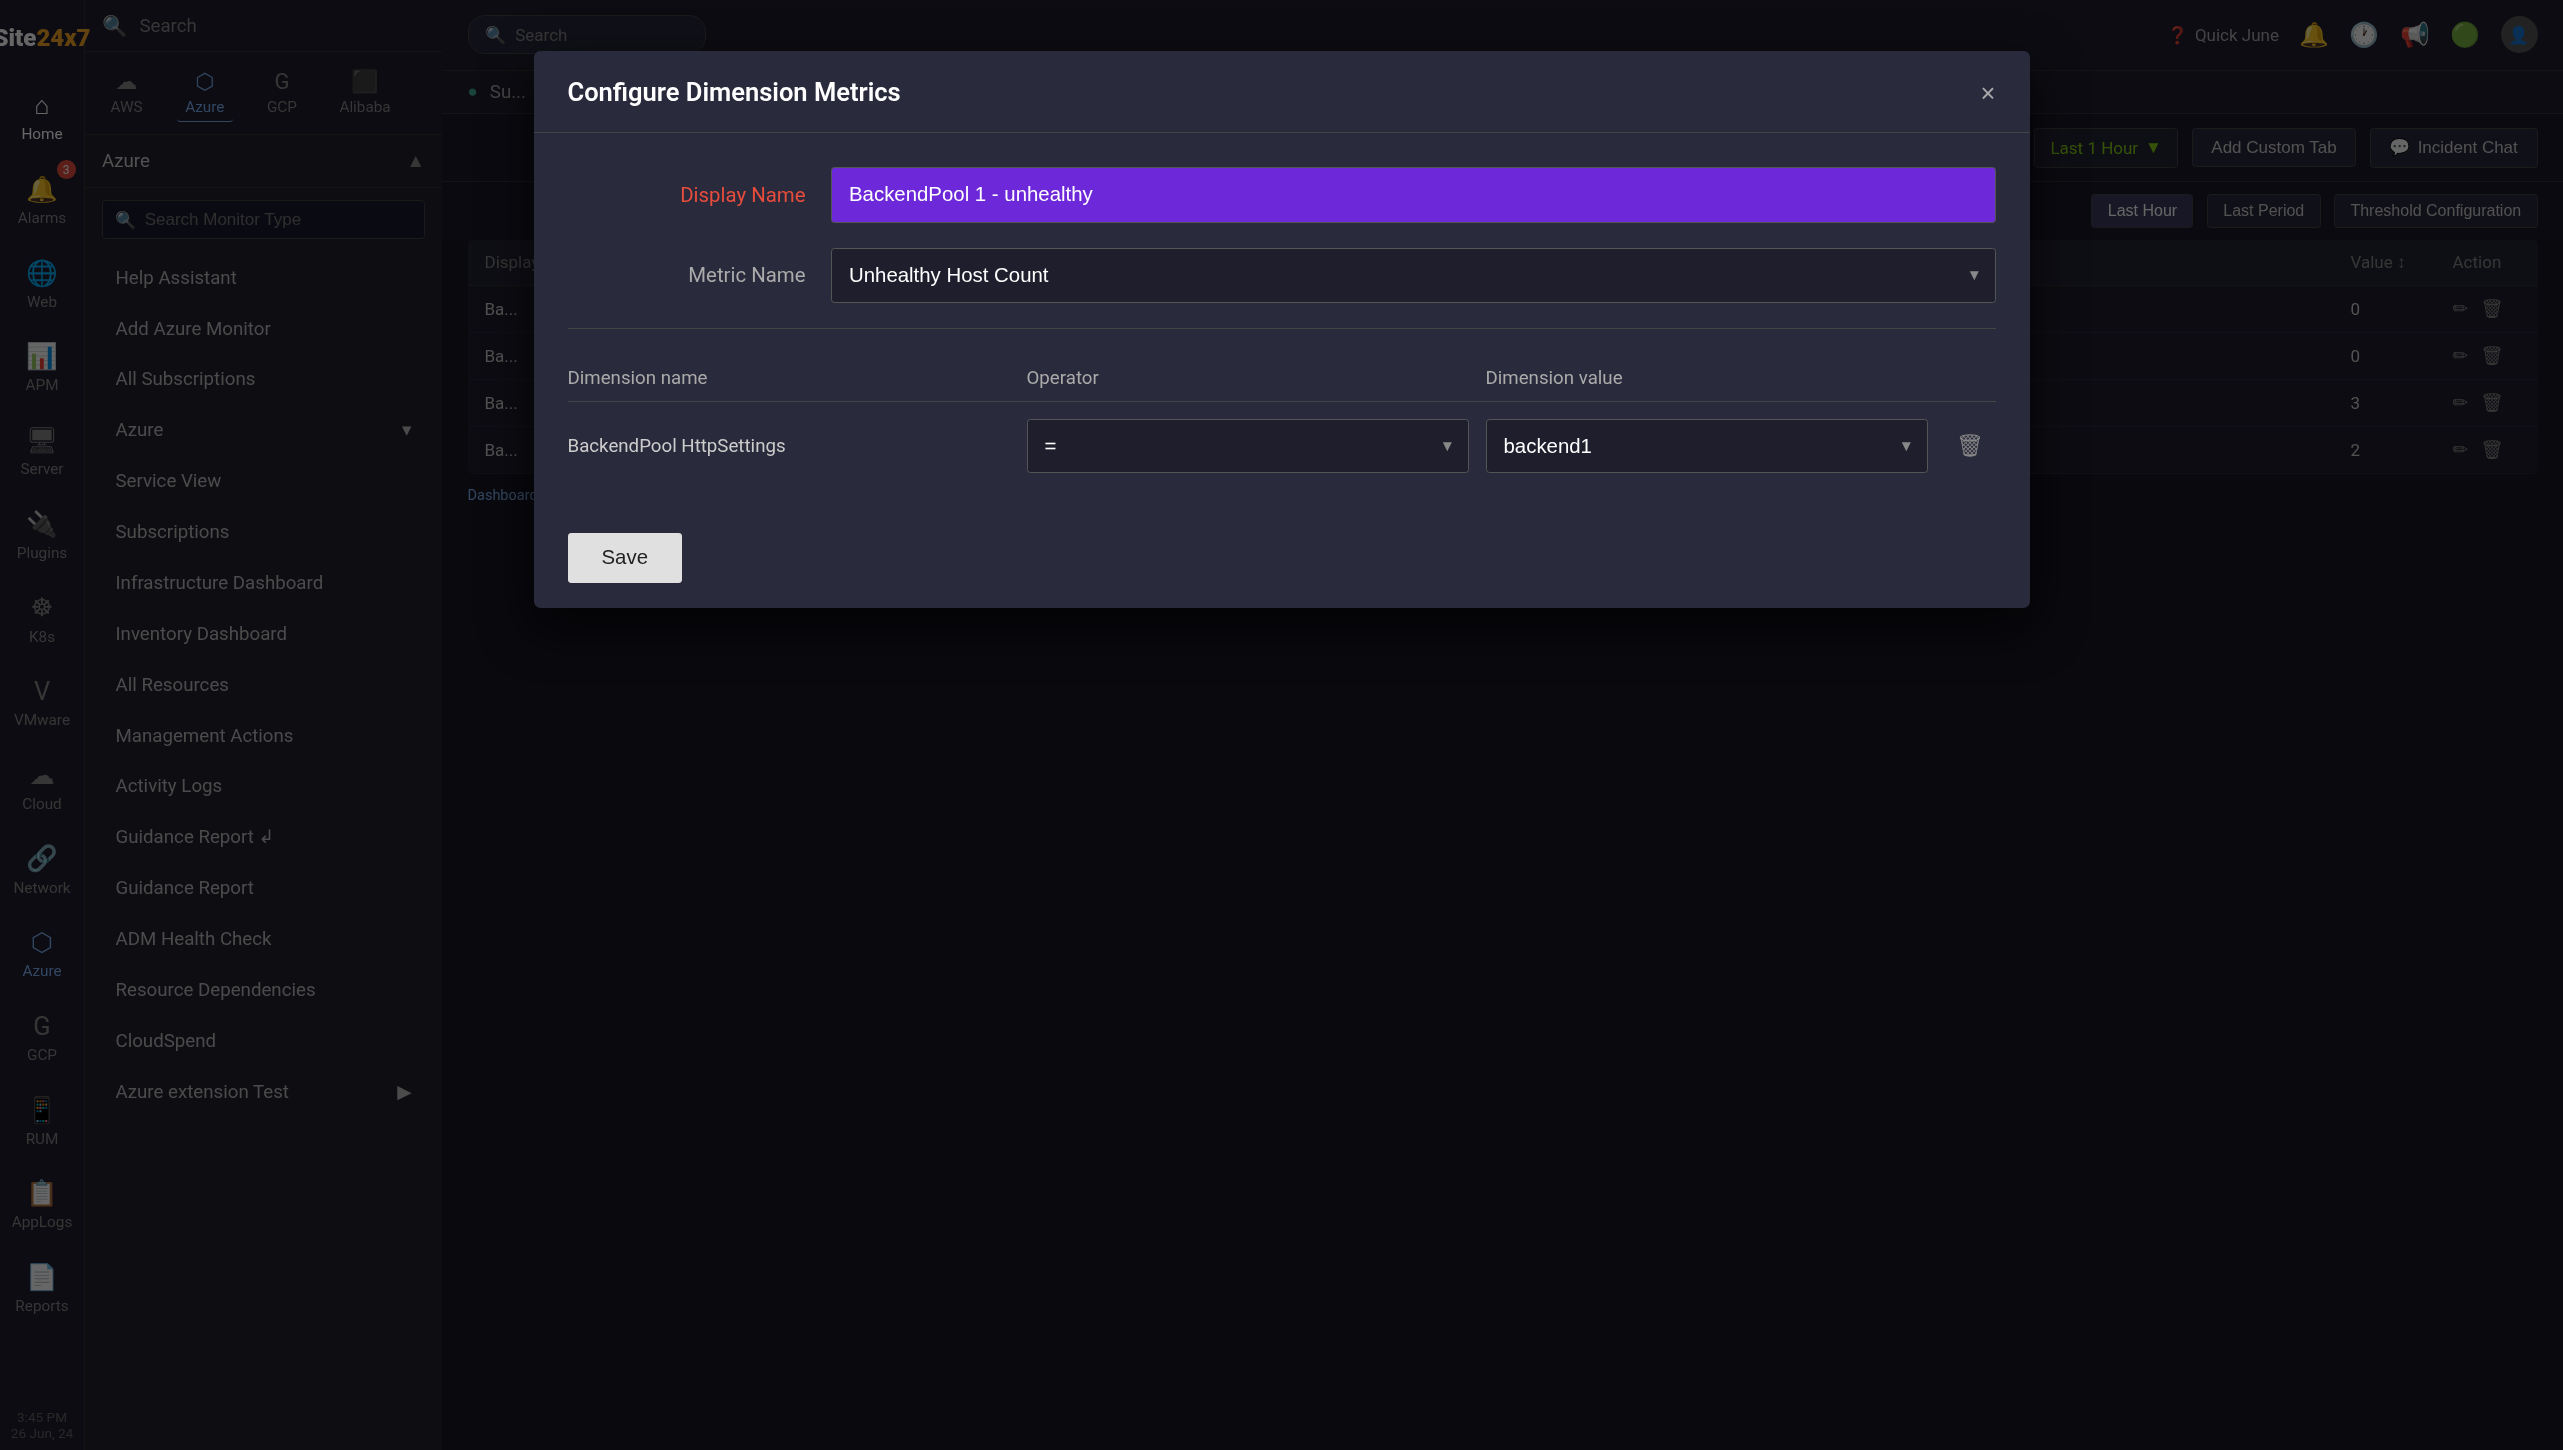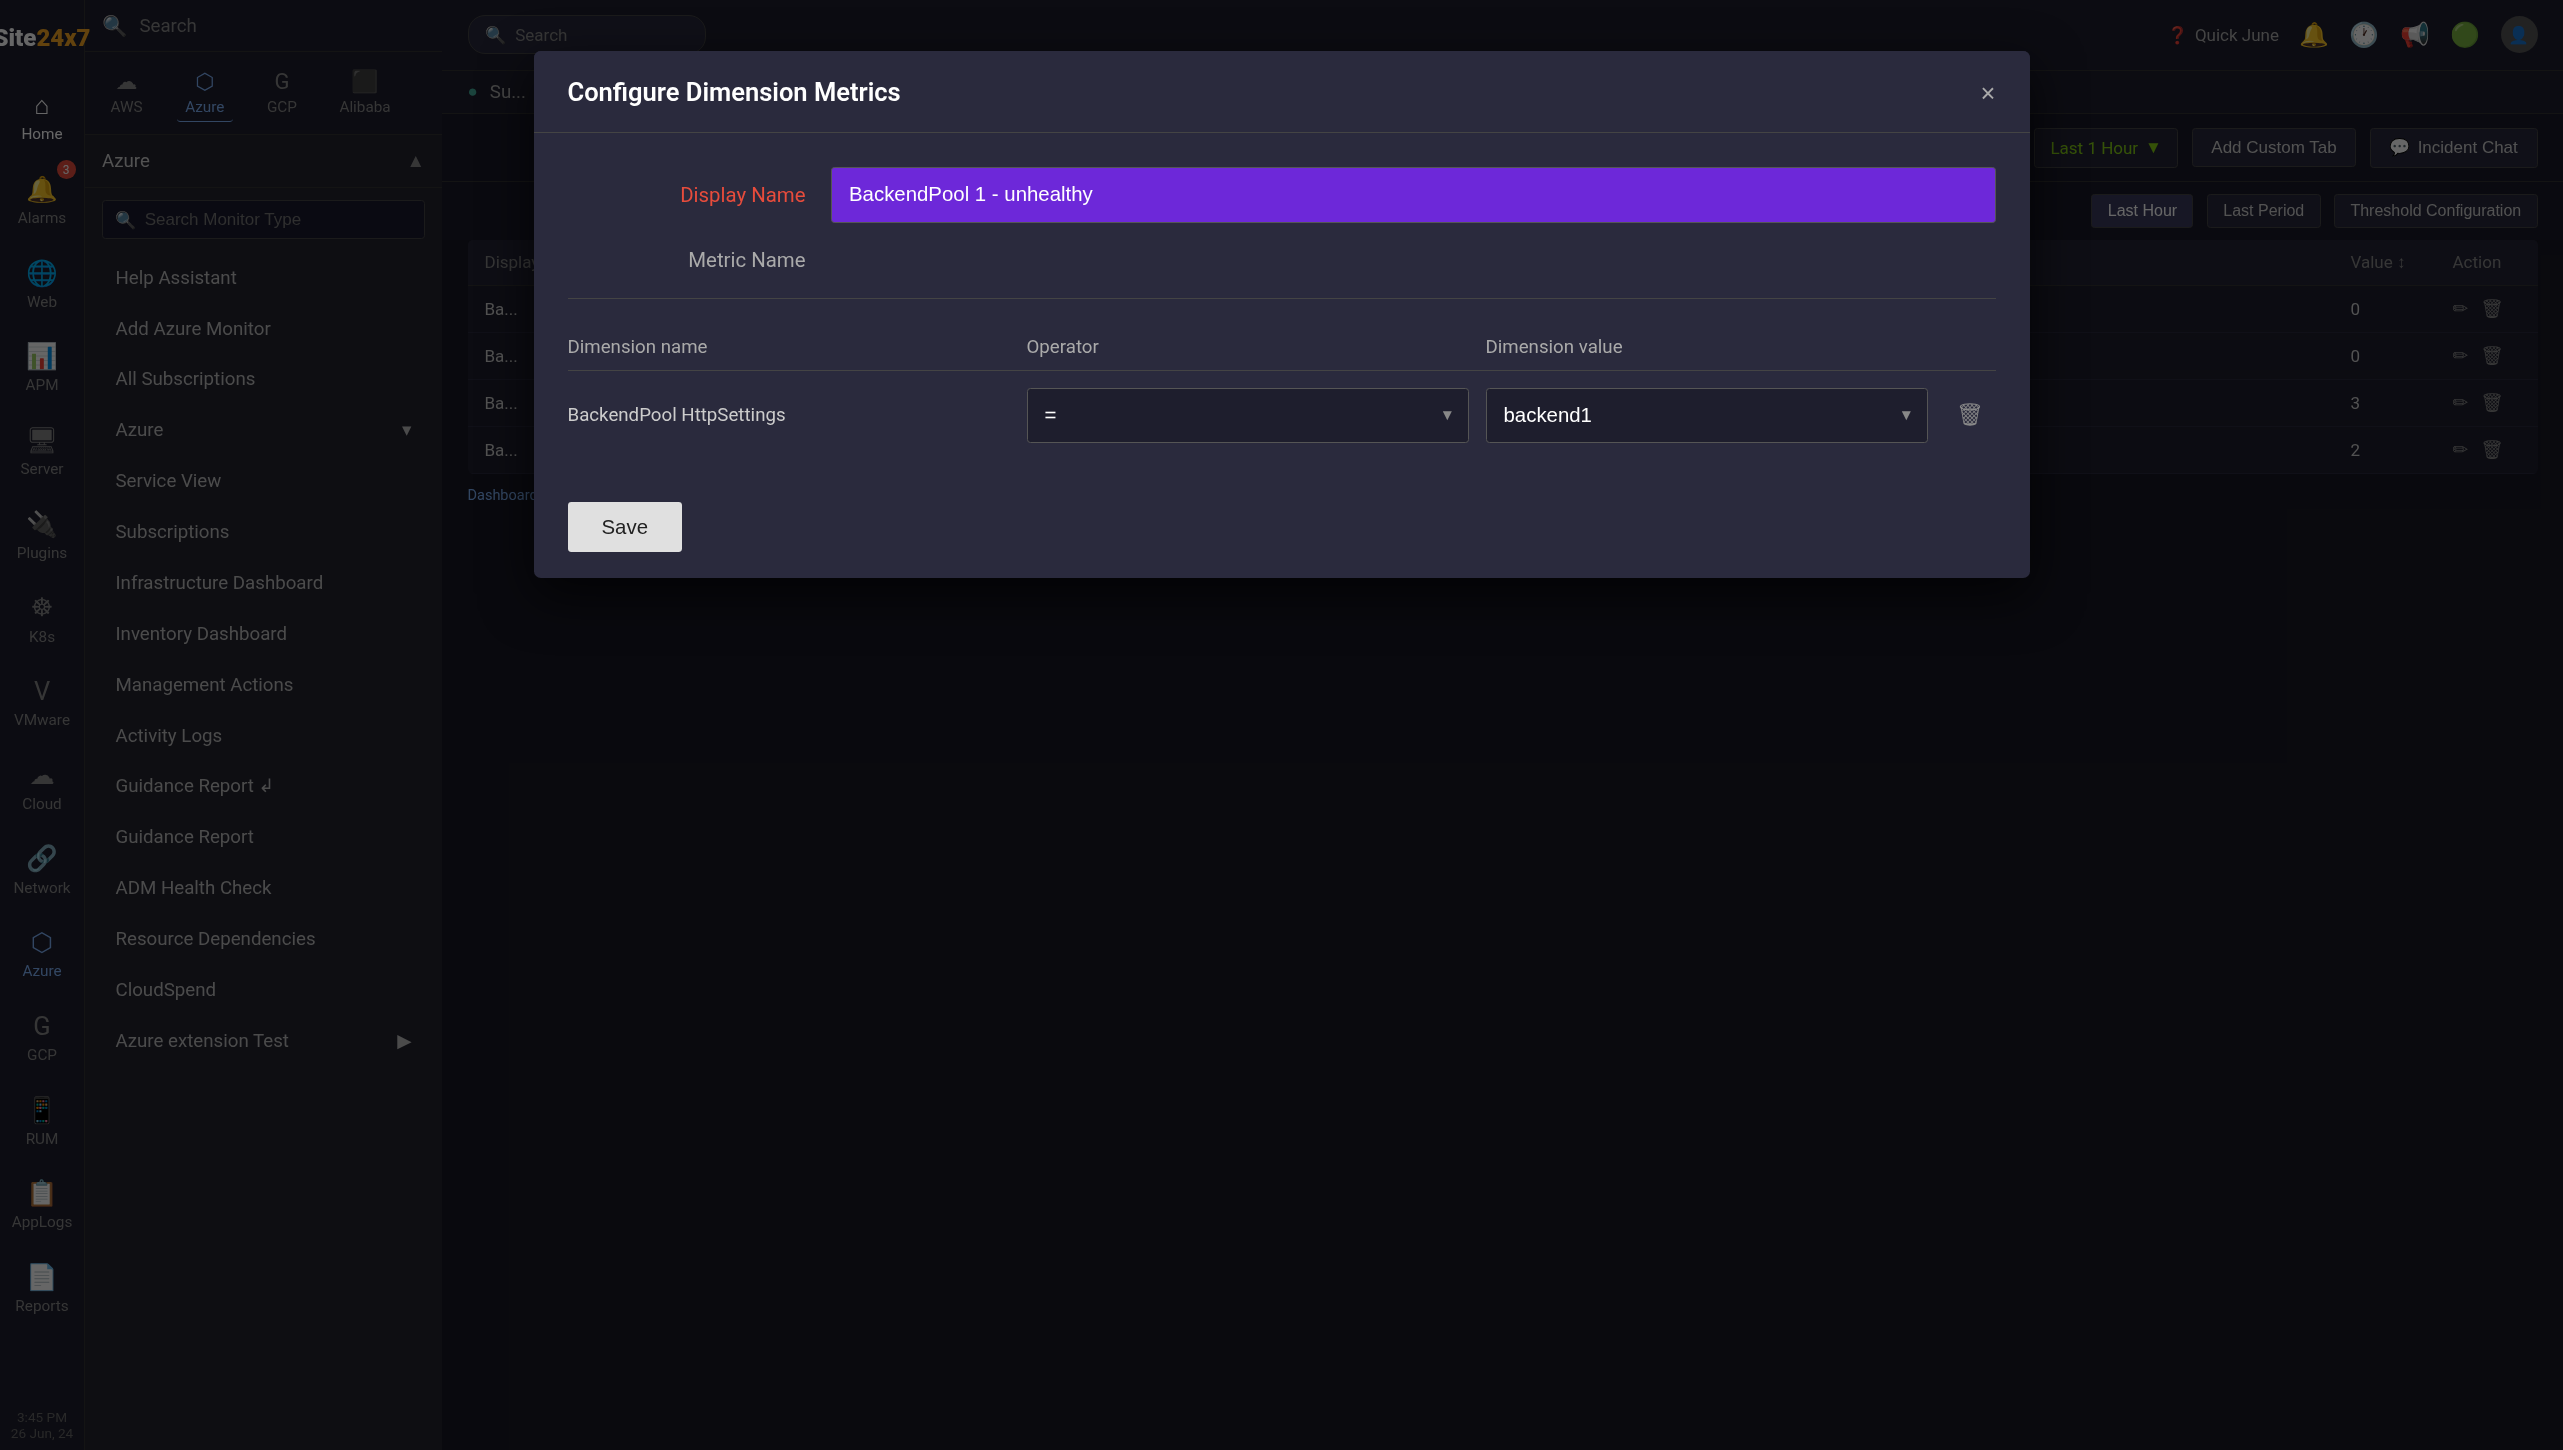--- a/index.html
+++ b/index.html
@@ -664,20 +664,21 @@
     <div class="sidebar-menu-item">Add Azure Monitor</div>
     <div class="sidebar-menu-item">All Subscriptions</div>
     <div class="sidebar-menu-item has-arrow">
       <span>Azure</span>
       <span>▾</span>
     </div>
     <div class="sidebar-menu-item">Service View</div>
     <div class="sidebar-menu-item">Subscriptions</div>
     <div class="sidebar-menu-item">Infrastructure Dashboard</div>
     <div class="sidebar-menu-item">Inventory Dashboard</div>
+    <div class="sidebar-menu-item">All Resources</div>
     <div class="sidebar-menu-item">Management Actions</div>
     <div class="sidebar-menu-item">Activity Logs</div>
     <div class="sidebar-menu-item">Guidance Report ↲</div>
     <div class="sidebar-menu-item">Guidance Report</div>
     <div class="sidebar-menu-item">ADM Health Check</div>
     <div class="sidebar-menu-item">Resource Dependencies</div>
     <div class="sidebar-menu-item">CloudSpend</div>
     <div class="sidebar-menu-item has-arrow">
       <span>Azure extension Test</span>
       <span>▶</span>
@@ -805,20 +806,27 @@
 
     <div class="modal-body">
 
       <div class="form-row">
         <label class="form-label required">Display Name</label>
         <input type="text" class="form-input" value="BackendPool 1 - unhealthy" style="">
       </div>
 
       <div class="form-row">
         <label class="form-label">Metric Name</label>
+        <div class="select-wrapper">
+          <select>
+            <option>Unhealthy Host Count</option>
+            <option>Healthy Host Count</option>
+            <option>Request Count</option>
+          </select>
+        </div>
       </div>
 
       <hr class="modal-divider">
 
       <div class="dimension-table-header">
         <span>Dimension name</span>
         <span>Operator</span>
         <span>Dimension value</span>
         <span></span>
       </div>

